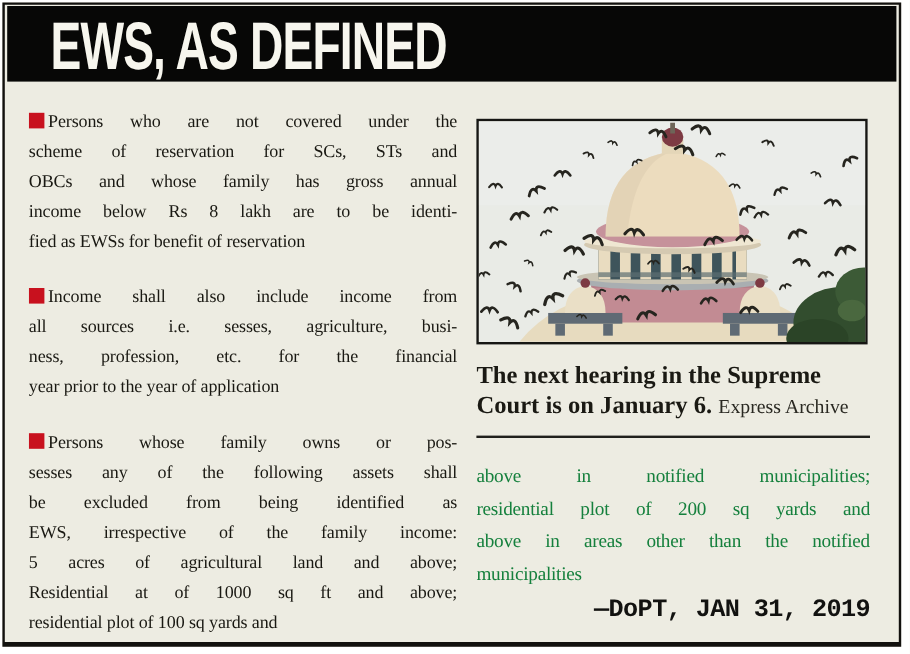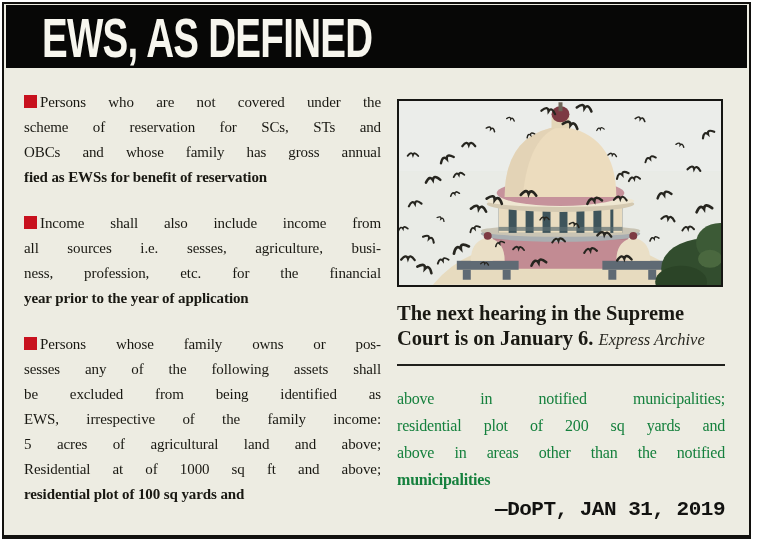--- a/index.html
+++ b/index.html
@@ -8,49 +8,50 @@
   .box{position:absolute;left:2px;top:2px;width:749px;height:537px;background:#edece2;
        border:2px solid #12110e;border-bottom-width:4px;box-sizing:border-box;}
   .header-bar{position:absolute;left:2px;top:1px;right:2px;height:63px;background:#070706;
               display:flex;align-items:center;}
   .title{color:#f7f6ee;font-family:"Liberation Sans", sans-serif;font-weight:700;
          font-size:55px;letter-spacing:-1px;transform:scaleX(0.70) scaleY(1.02);
          transform-origin:left center;white-space:nowrap;margin-left:36px;padding-top:2px;}
   .left-col{position:absolute;left:20px;top:86px;width:357px;}
   .para{margin:0 0 21px 0;font-size:15px;line-height:25px;color:#191812;letter-spacing:-0.1px;}
   .jline{text-align:justify;text-align-last:justify;overflow:hidden;white-space:nowrap;}
-  .jline.last{text-align-last:left;font-weight:bold;}
+  .jline.last{text-align-last:left;}
   .bullet-sq{display:inline-block;width:13px;height:13px;background:#c8111e;
              margin-right:3px;transform:translateY(1px);}
   .right-col{position:absolute;left:393px;top:95px;width:328px;}
   .photo-frame{width:322px;height:184px;border:2px solid #161613;background:#e9ebe6;
                box-sizing:content-box;}
   .photo-frame svg{display:block;}
   .caption{margin-top:14px;font-size:20.5px;line-height:25px;font-weight:700;color:#1a1913;}
-  .credit{font-weight:400;font-style:italic;font-size:16.5px;color:#2a2922;letter-spacing:0;}
+  .credit{font-weight:400;font-size:16.5px;color:#2a2922;letter-spacing:0;}
   .rule{border:0;border-top:2px solid #20201c;margin:12px 0 0 0;width:100%;}
   .cont{margin-top:19px;font-size:16px;line-height:27px;color:#15803d;letter-spacing:-0.2px;}
   .attribution{margin-top:5px;text-align:right;font-family:Liberation Mono, monospace;
                font-weight:700;font-size:21px;color:#121210;letter-spacing:-0.5px;}
 </style>
 </head>
 <body>
 
 <div class="page">
   <div class="box">
 
     <div class="header-bar">
       <span class="title">EWS, AS DEFINED</span>
     </div>
 
     <div class="left-col">
       <div class="para">
           <div class="jline"><span class="bullet-sq" style="background: rgb(200, 17, 30);"></span>Persons who are not covered under the</div>
           <div class="jline">scheme of reservation for SCs, STs and</div>
           <div class="jline">OBCs and whose family has gross annual</div>
+          <div class="jline">income below Rs 8 lakh are to be identi-</div>
           <div class="jline last">fied as EWSs for benefit of reservation</div>
         </div>
       <div class="para">
           <div class="jline"><span class="bullet-sq" style="background: rgb(200, 17, 30);"></span>Income shall also include income from</div>
           <div class="jline">all sources i.e. sesses, agriculture, busi-</div>
           <div class="jline">ness, profession, etc. for the financial</div>
           <div class="jline last">year prior to the year of application</div>
         </div>
       <div class="para">
           <div class="jline"><span class="bullet-sq" style="background: rgb(200, 17, 30);"></span>Persons whose family owns or pos-</div>

